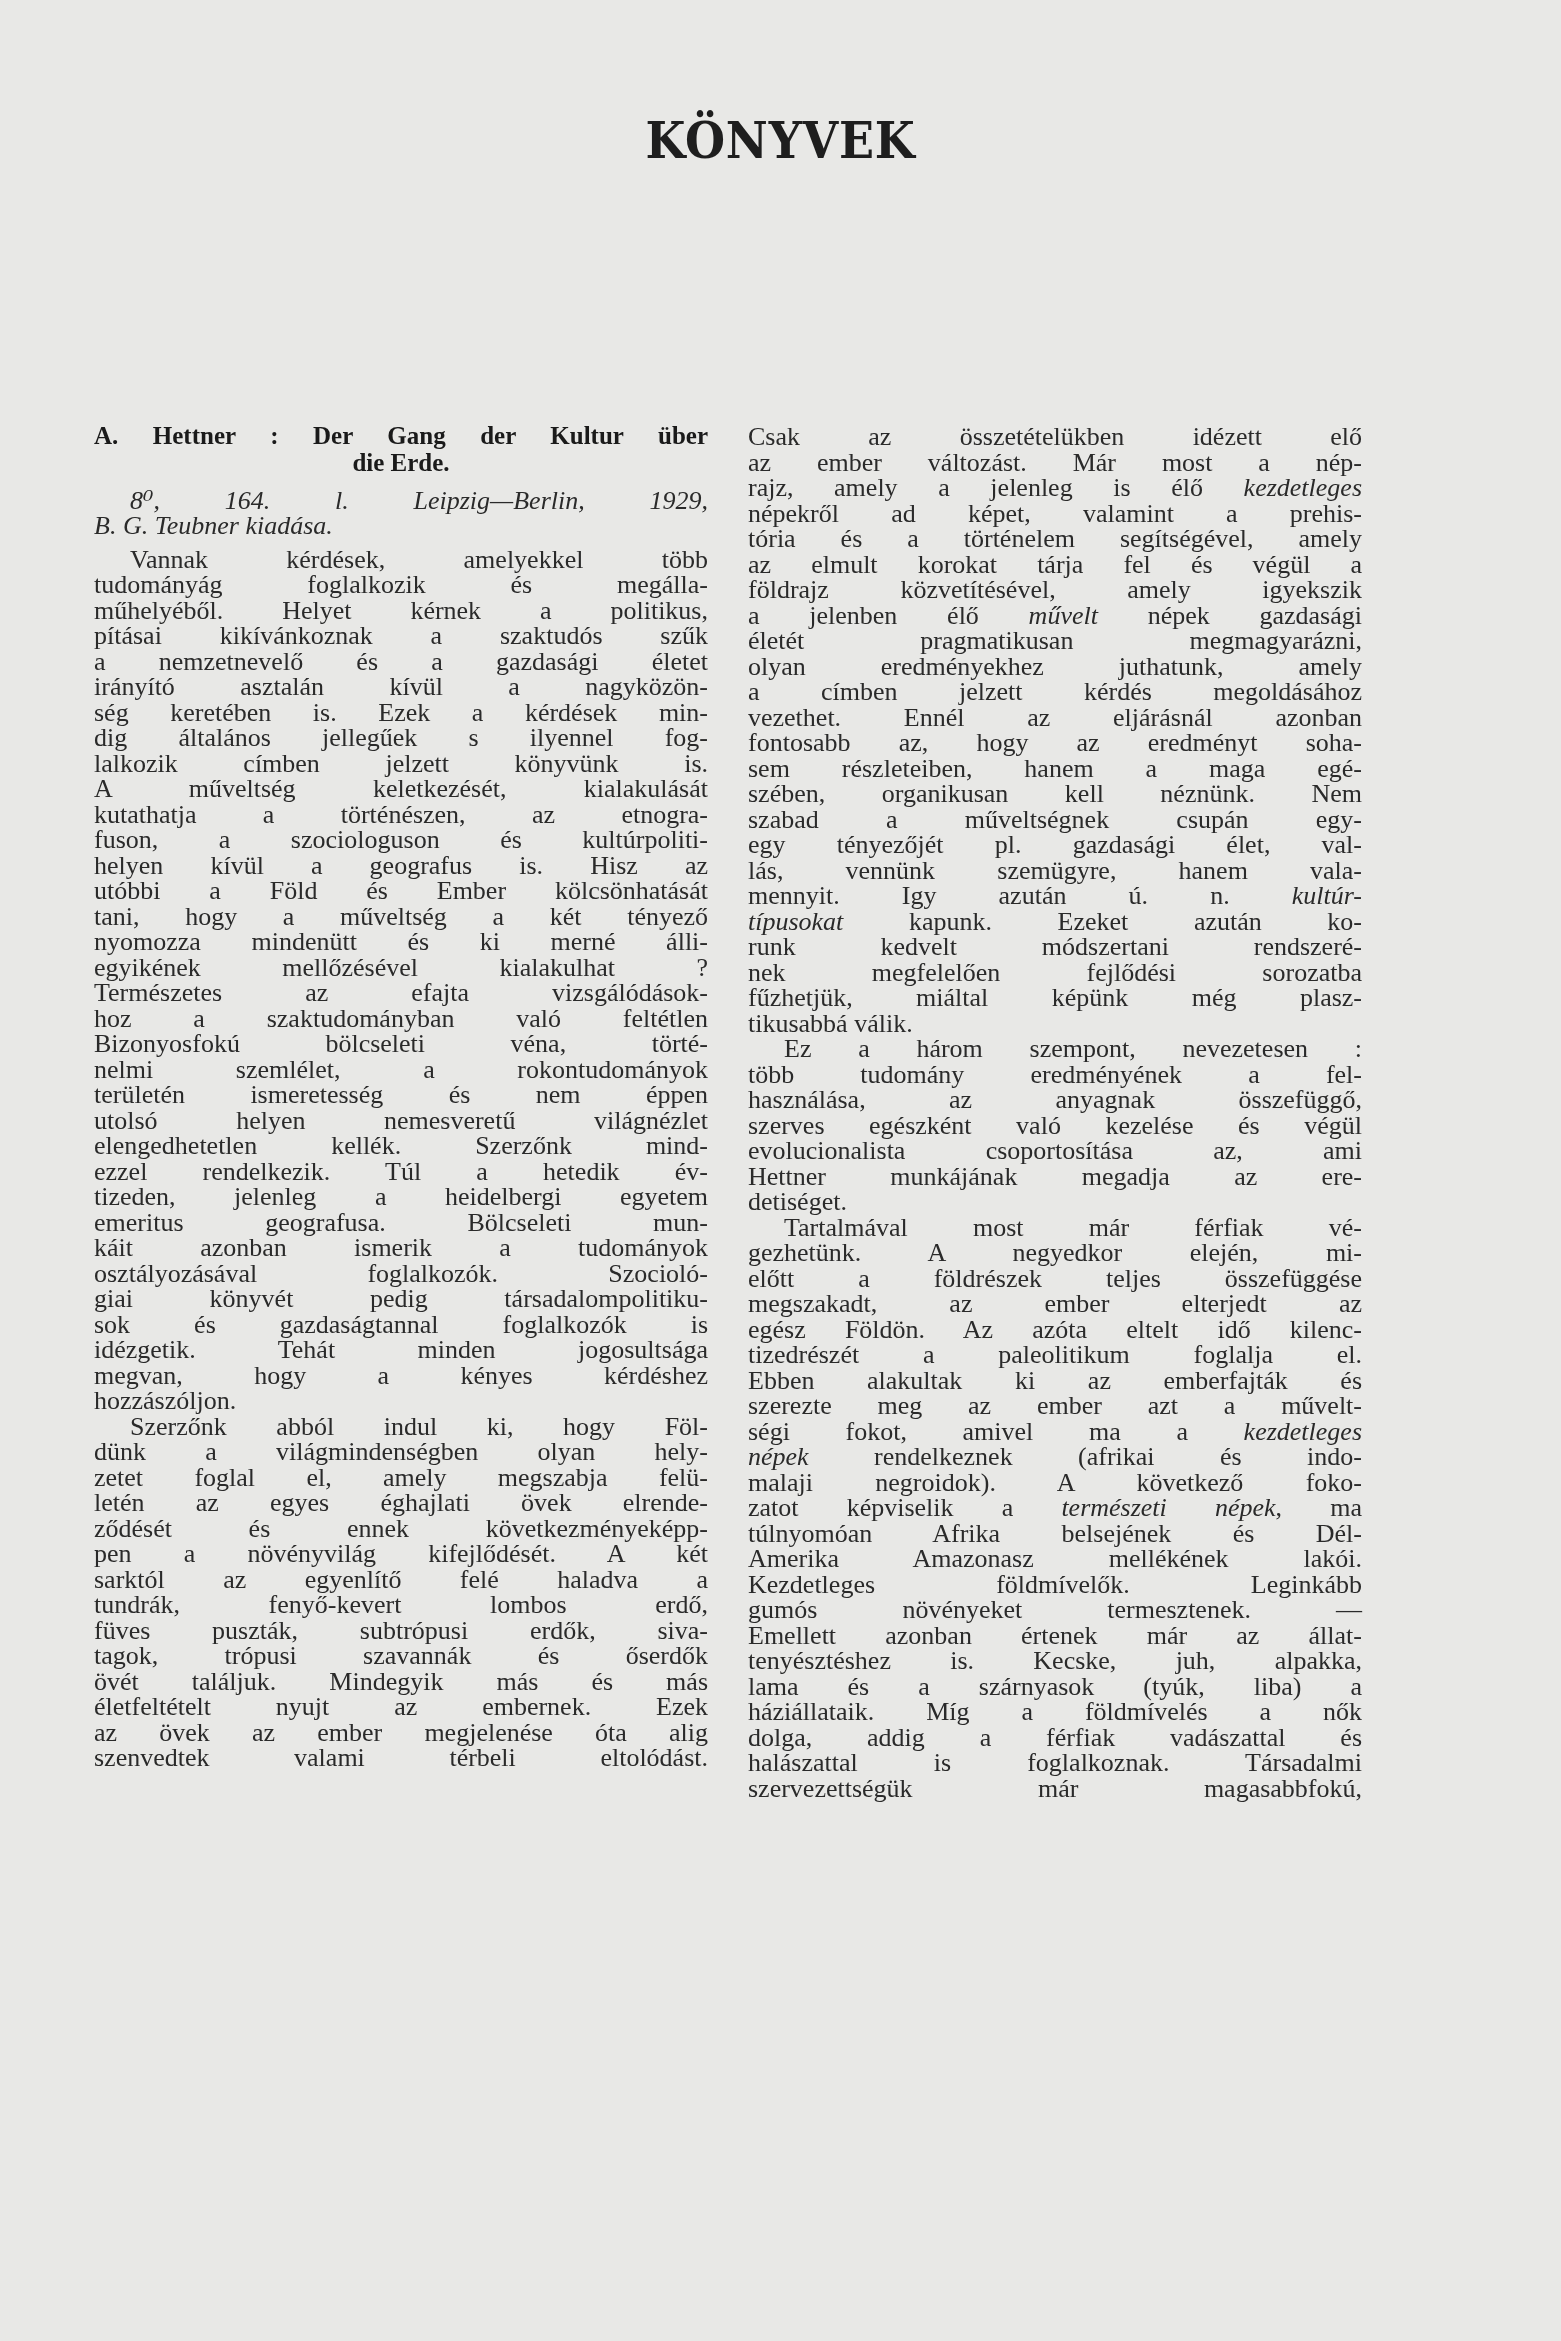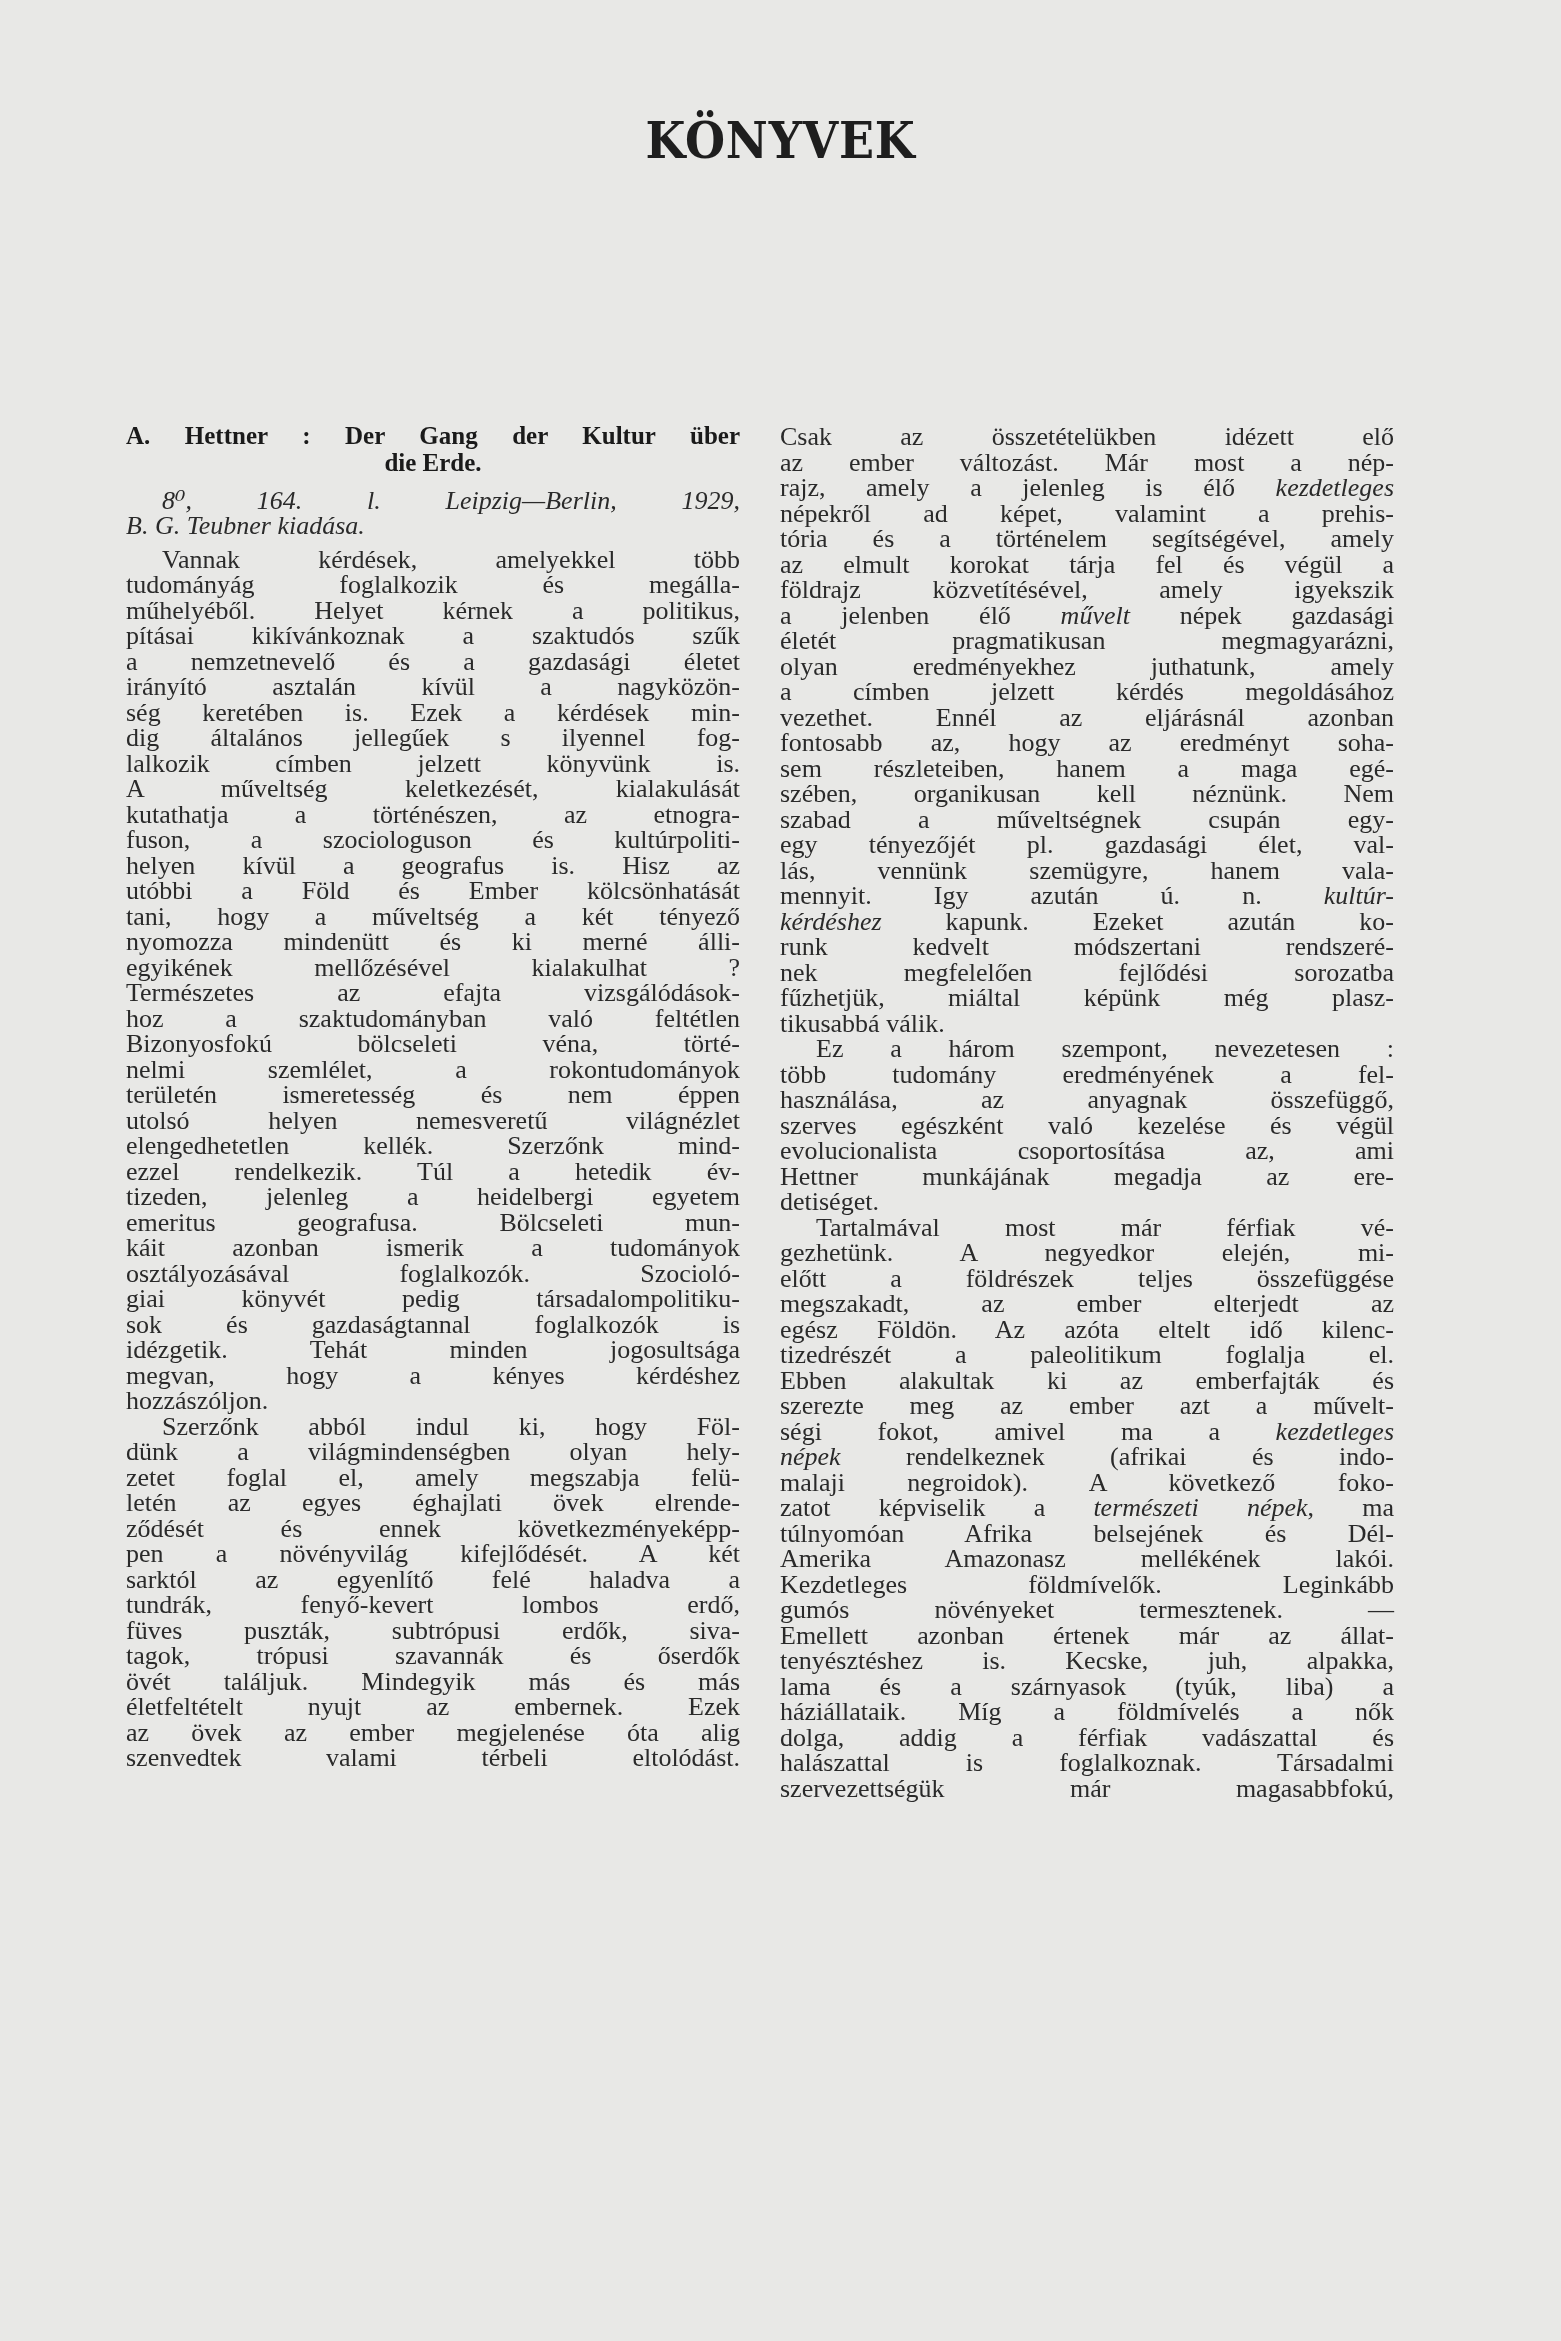--- a/index.html
+++ b/index.html
@@ -21,21 +21,20 @@
     letter-spacing: 0.9px;
     color: #1e1e1e;
     transform: scaleX(0.92);
   }
   .column {
     position: absolute;
     top: 422px;
     width: 614px;
     font-size: 26px;
     line-height: 25.5px;
-    margin-left: 32px;
   }
   .col-left { left: 94px; }
   .col-right { left: 748px; top: 424px; }
   .line {
     display: block;
     white-space: nowrap;
     text-align: justify;
     text-align-last: justify;
     height: 25.5px;
     transform-origin: left;
@@ -134,21 +133,21 @@
       <span class="line">olyan eredményekhez juthatunk, amely</span>
       <span class="line">a címben jelzett kérdés megoldásához</span>
       <span class="line">vezethet. Ennél az eljárásnál azonban</span>
       <span class="line">fontosabb az, hogy az eredményt soha-</span>
       <span class="line">sem részleteiben, hanem a maga egé-</span>
       <span class="line">szében, organikusan kell néznünk. Nem</span>
       <span class="line">szabad a műveltségnek csupán egy-</span>
       <span class="line">egy tényezőjét pl. gazdasági élet, val-</span>
       <span class="line">lás, vennünk szemügyre, hanem vala-</span>
       <span class="line"><span>mennyit. Igy azután ú. n. </span><em>kultúr-</em></span>
-      <span class="line"><em>kérdéshez</em><span> kapunk. Ezeket azután ko-</span></span>
+      <span class="line"><em>típusokat</em><span> kapunk. Ezeket azután ko-</span></span>
       <span class="line">runk kedvelt módszertani rendszeré-</span>
       <span class="line">nek megfelelően fejlődési sorozatba</span>
       <span class="line">fűzhetjük, miáltal képünk még plasz-</span>
       <span class="line last">tikusabbá válik.</span>
       <span class="line indent">Ez a három szempont, nevezetesen :</span>
       <span class="line">több tudomány eredményének a fel-</span>
       <span class="line">használása, az anyagnak összefüggő,</span>
       <span class="line">szerves egészként való kezelése és végül</span>
       <span class="line">evolucionalista csoportosítása az, ami</span>
       <span class="line">Hettner munkájának megadja az ere-</span>

